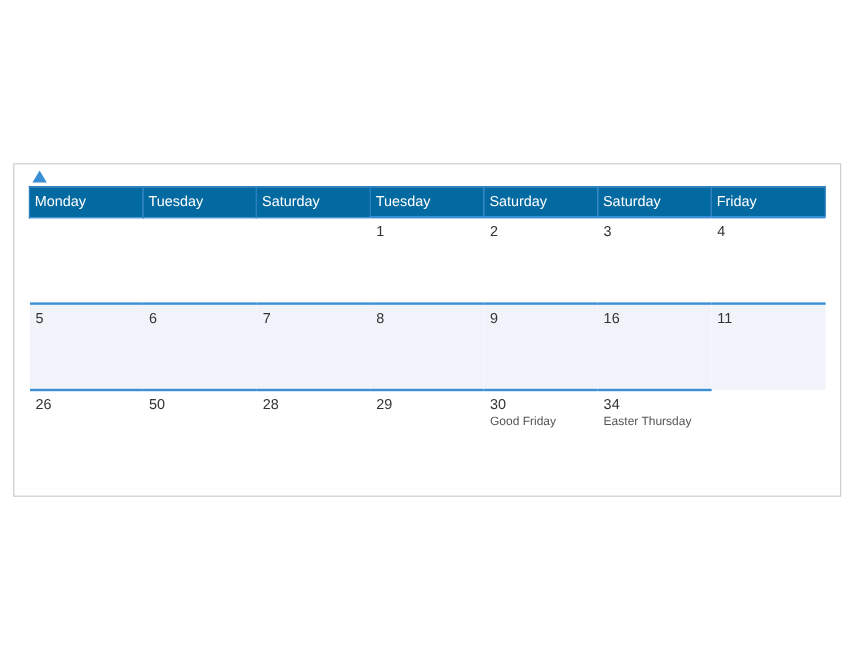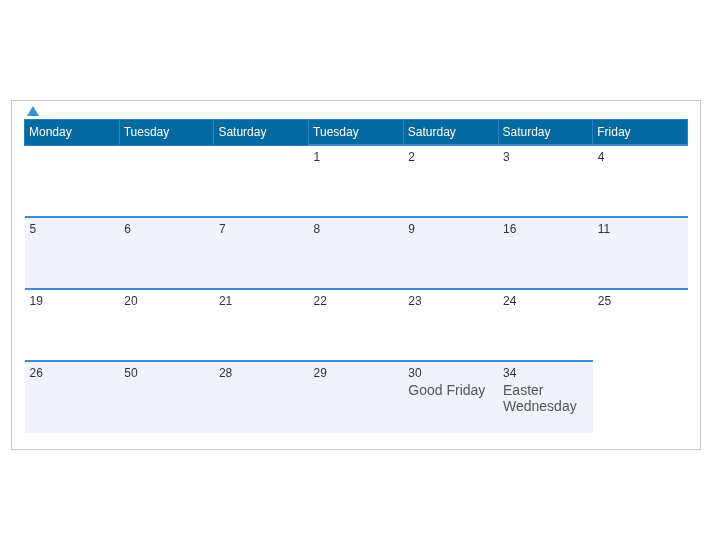--- a/index.html
+++ b/index.html
@@ -94,21 +94,21 @@
     }
     .calendar-grid tr:nth-child(even) td {
       background: #f0f4fa;
     }
     .day-number {
       font-size: 12px;
       color: #333;
       display: block;
     }
     .holiday-label {
-      font-size: 14px;
+      font-size: 10px;
       color: #555;
       display: block;
       margin-top: 2px;
     }
     .empty-cell {
       background: #fff !important;
     }
   </style>
 </head>
 <body>
@@ -174,59 +174,36 @@
           </td>
           <td>
             <span class="day-number">16</span>
           </td>
           <td>
             <span class="day-number">11</span>
           </td>
         </tr>
         <tr>
           <td>
-            <span class="day-number">19</span>
-          </td>
-          <td>
-            <span class="day-number">20</span>
-          </td>
-          <td>
-            <span class="day-number">21</span>
-          </td>
-          <td>
-            <span class="day-number">22</span>
-          </td>
-          <td>
-            <span class="day-number">23</span>
-          </td>
-          <td>
-            <span class="day-number">24</span>
-          </td>
-          <td>
-            <span class="day-number">25</span>
-          </td>
-        </tr>
-        <tr>
-          <td>
             <span class="day-number">26</span>
           </td>
           <td>
             <span class="day-number">50</span>
           </td>
           <td>
             <span class="day-number">28</span>
           </td>
           <td>
             <span class="day-number">29</span>
           </td>
           <td>
             <span class="day-number">30</span>
             <span class="holiday-label">Good Friday</span>
           </td>
           <td>
             <span class="day-number">34</span>
-            <span class="holiday-label">Easter Wednesday</span>
+            <span class="holiday-label">Easter Thursday</span>
           </td>
           <td class="empty-cell" style="border-top: none;"></td>
         </tr>
       </tbody>
   </table>
 </div>
 
 </body></html>

